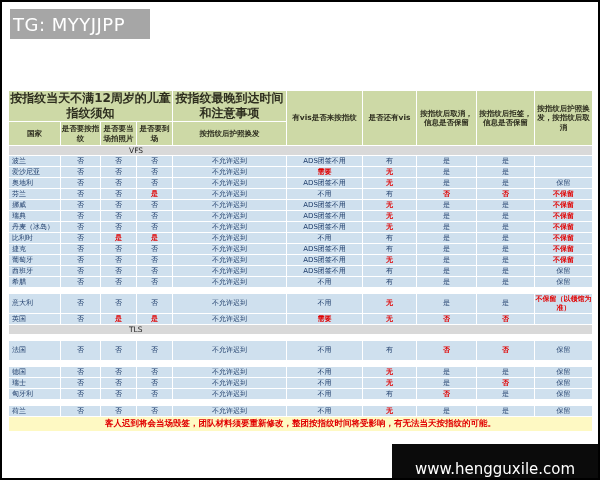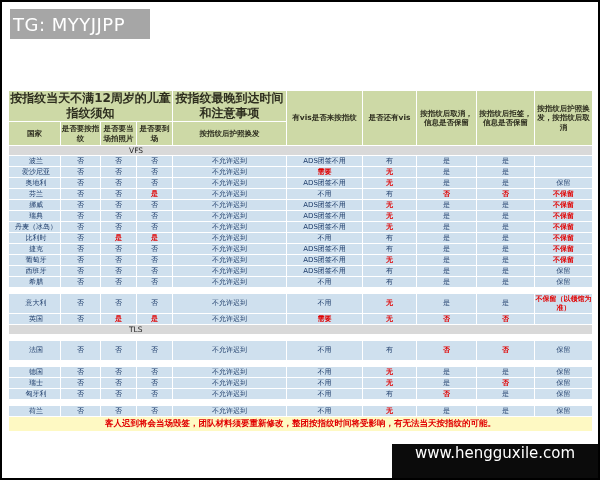--- a/index.html
+++ b/index.html
@@ -2,30 +2,30 @@
 <html><head>
 <meta charset="utf-8">
 <style>
   html,body{margin:0;padding:0;}
   body{width:600px;height:480px;position:relative;background:#fff;
        font-family:"DejaVu Sans","Liberation Sans",sans-serif;overflow:hidden;}
   .frame{position:absolute;left:0;top:0;right:0;bottom:0;border:2px solid #000;pointer-events:none;}
   .tg-badge{position:absolute;left:10px;top:9px;width:140px;height:30px;background:#a6a6a6;
             color:#fff;font-size:18px;display:flex;align-items:center;padding-left:3px;box-sizing:border-box;letter-spacing:.5px;}
   .site-badge{position:absolute;right:2px;bottom:2px;width:206px;height:34px;background:#0b0b0b;
-              color:#fff;font-size:15px;display:flex;align-items:flex-start;justify-content:center;}
+              color:#fff;font-size:15px;display:flex;align-items:flex-end;justify-content:center;}
   table{position:absolute;left:8px;top:90px;width:584px;border-collapse:collapse;table-layout:fixed;}
   th,td{border:1px solid #fff;padding:0;margin:0;text-align:center;vertical-align:middle;overflow:hidden;}
   th{background:#cdd9a6;color:#2e2e1f;font-weight:bold;font-size:7.5px;line-height:1.25;}
   th.ghead{height:14px;font-size:12px;}
   tr.subhead th{height:23px;}
   tr.section-row td{background:#d9d9d9;color:#222;font-size:7.5px;font-weight:normal;
                     text-align:left;padding-left:120px;height:9px;line-height:9px;}
   td.c{background:#cfe0ee;color:#1f3d6b;font-size:7px;height:10px;line-height:1.15;}
-  td.country{text-align:center;padding-left:3px;}
+  td.country{text-align:left;padding-left:3px;}
   td.red{color:#e10000;font-weight:bold;}
   tr.spacer-row td{background:#fff;height:5px;border-color:#fff;}
   tr.footnote-row td{background:#fef9c3;color:#e10000;font-weight:bold;font-size:8.5px;height:14px;}
 </style>
 </head>
 <body>
 
 <div class="frame"></div>
 
 <div class="tg-badge">

